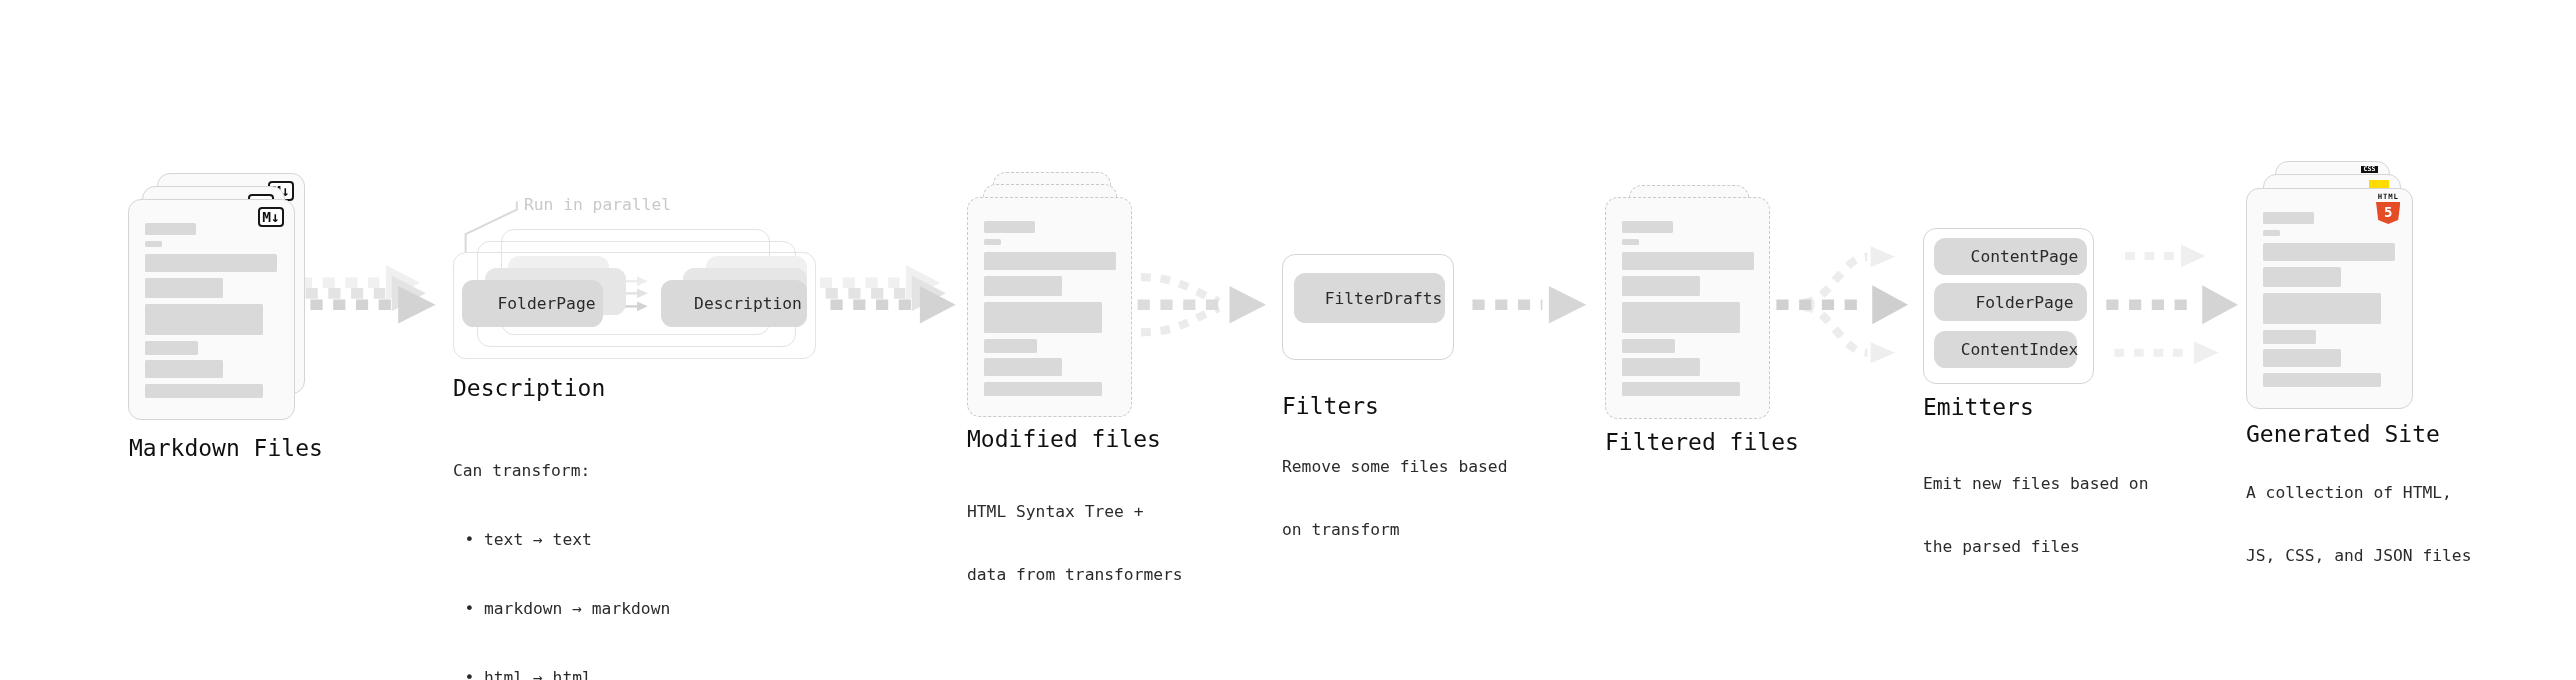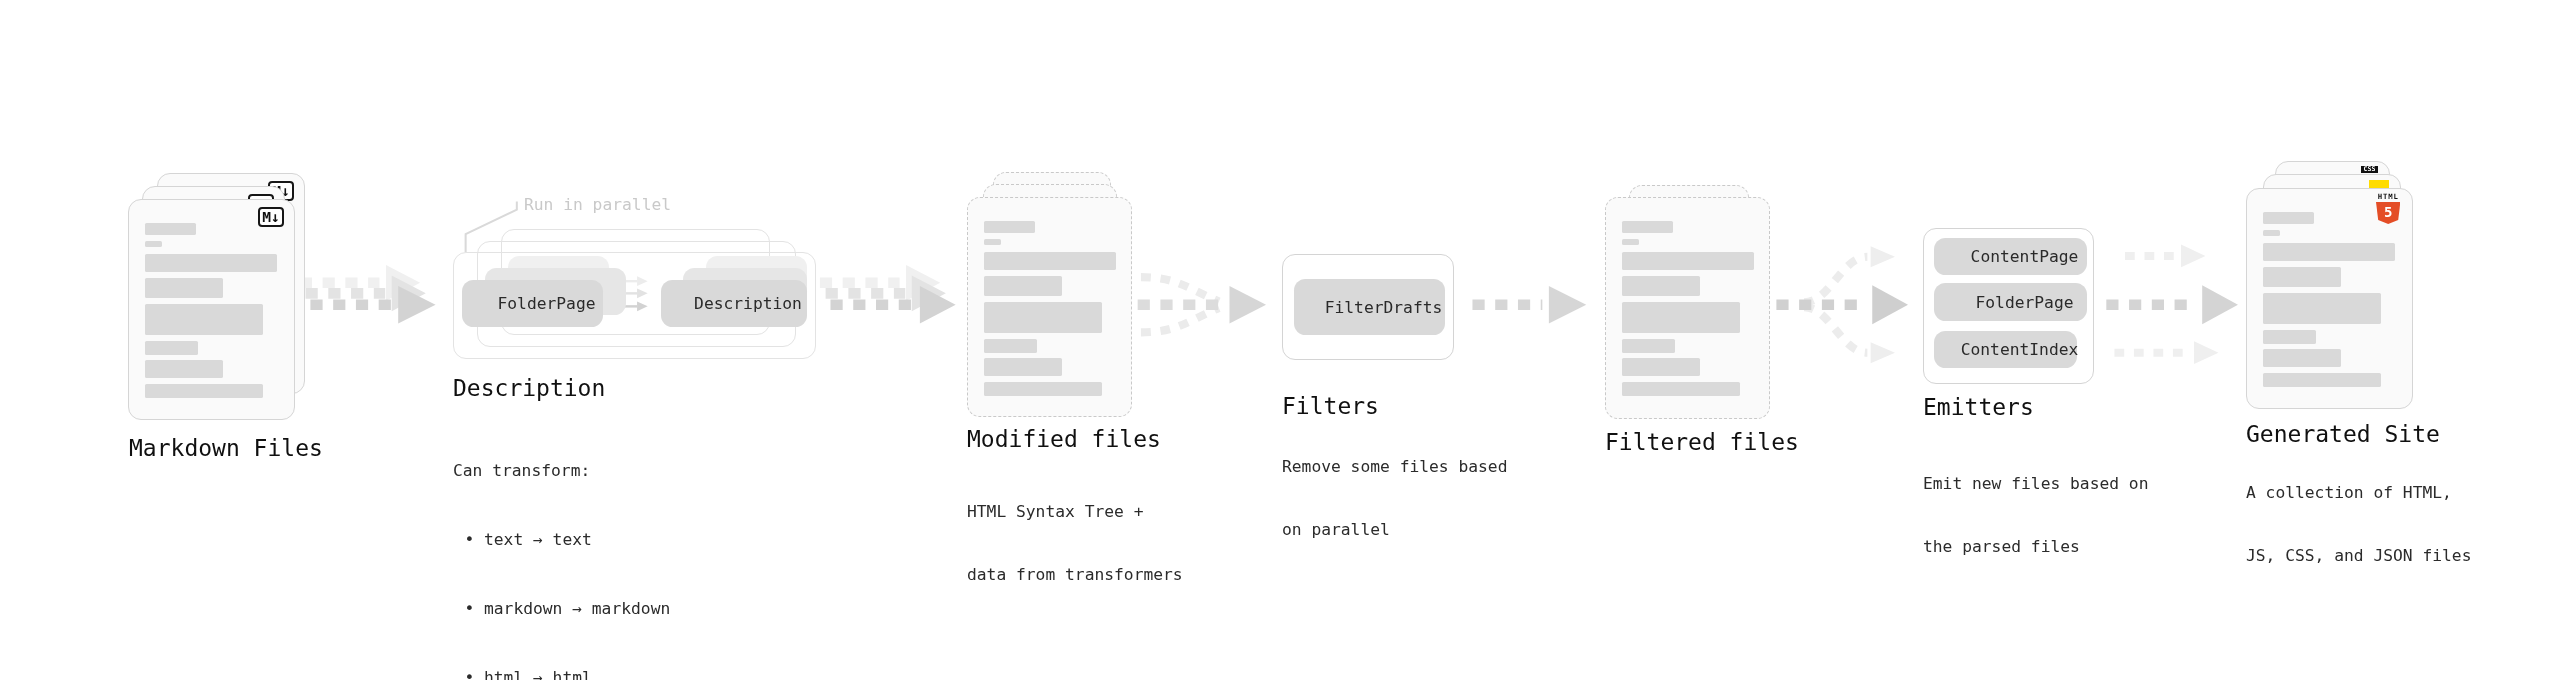--- a/index.html
+++ b/index.html
@@ -178,25 +178,25 @@
     </div>
     <div class="stage-title" style="left:967px;top:427px;">Modified files</div>
     <div class="stage-desc" style="left:967px;top:459px;">
       <span style="display:block;">HTML Syntax Tree +</span>
       <span style="display:block;">data from transformers</span>
     </div>
   </div>
 
   <div>
     <div class="frame" style="left:1282px;top:254px;width:172px;height:106px;"></div>
-    <div class="pill" style="left:1294px;top:279px;width:151px;height:56px;">FilterDrafts</div>
+    <div class="pill" style="left:1294px;top:273px;width:151px;height:50px;">FilterDrafts</div>
     <div class="stage-title" style="left:1282px;top:394px;">Filters</div>
     <div class="stage-desc" style="left:1282px;top:414px;">
       <span style="display:block;">Remove some files based</span>
-      <span style="display:block;">on parallel</span>
+      <span style="display:block;">on transform</span>
     </div>
   </div>
 
   <div>
     <div class="doc-card dashed" style="left:1629px;top:185px;width:120px;height:220px;"></div>
     <div class="doc-card dashed" style="left:1605px;top:197px;width:165px;height:222px;">
       <div class="doc-bars">
           <div class="bar" style="width: 51px; height: 12.2px; margin-top: 0px; background: rgb(217, 217, 217);"></div>
           <div class="bar" style="width: 17px; height: 5.7px; margin-top: 5.7px; background: rgb(217, 217, 217);"></div>
           <div class="bar" style="width: 132px; height: 18px; margin-top: 7.3px; background: rgb(217, 217, 217);"></div>

